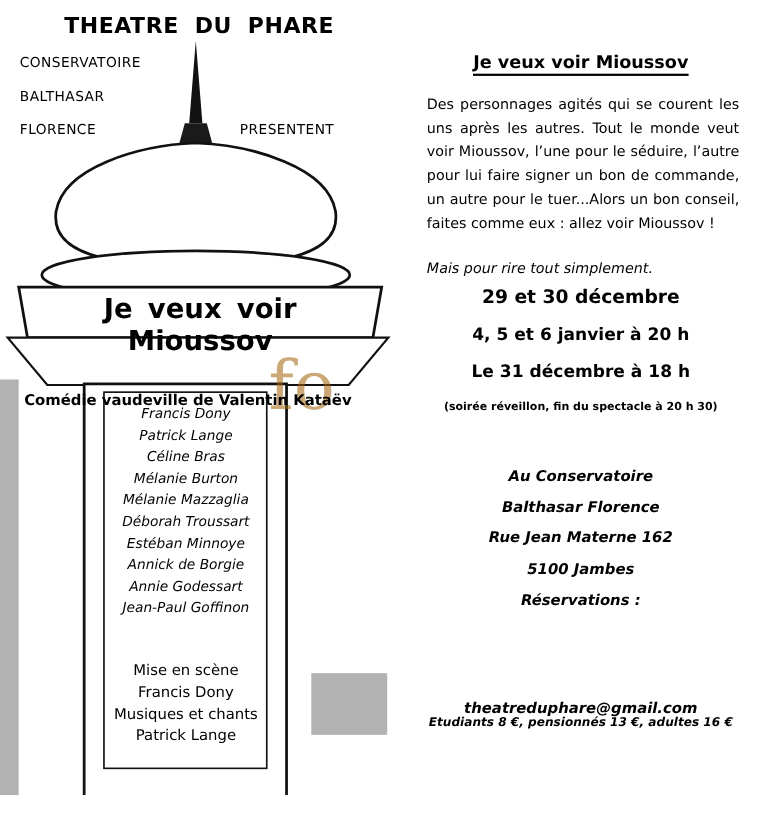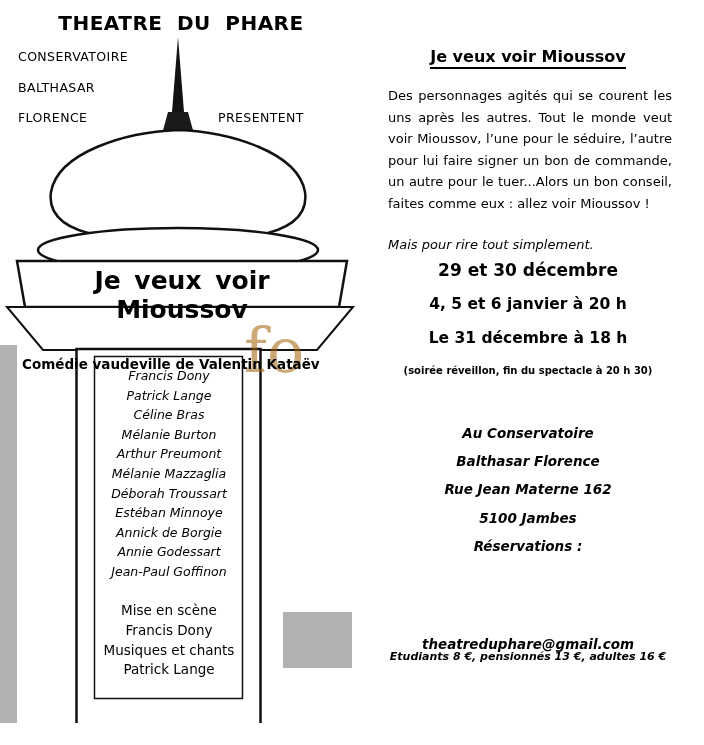--- a/index.html
+++ b/index.html
@@ -76,21 +76,20 @@
     <div class="abs wm-fo">fo</div>
 
     <div class="abs show-title">Je veux voir Mioussov</div>
     <div class="abs show-subtitle">Comédie vaudeville de Valentin Kataëv</div>
 
     <div class="abs cast-list">
       <div>Francis Dony</div>
       <div>Patrick Lange</div>
       <div>Céline Bras</div>
       <div>Mélanie Burton</div>
-      <div>Arthur Preumont</div>
       <div>Mélanie Mazzaglia</div>
       <div>Déborah Troussart</div>
       <div>Estéban Minnoye</div>
       <div>Annick de Borgie</div>
       <div>Annie Godessart</div>
       <div>Jean-Paul Goffinon</div>
     </div>
 
     <div class="abs credits">
       <div>Mise en scène</div>

